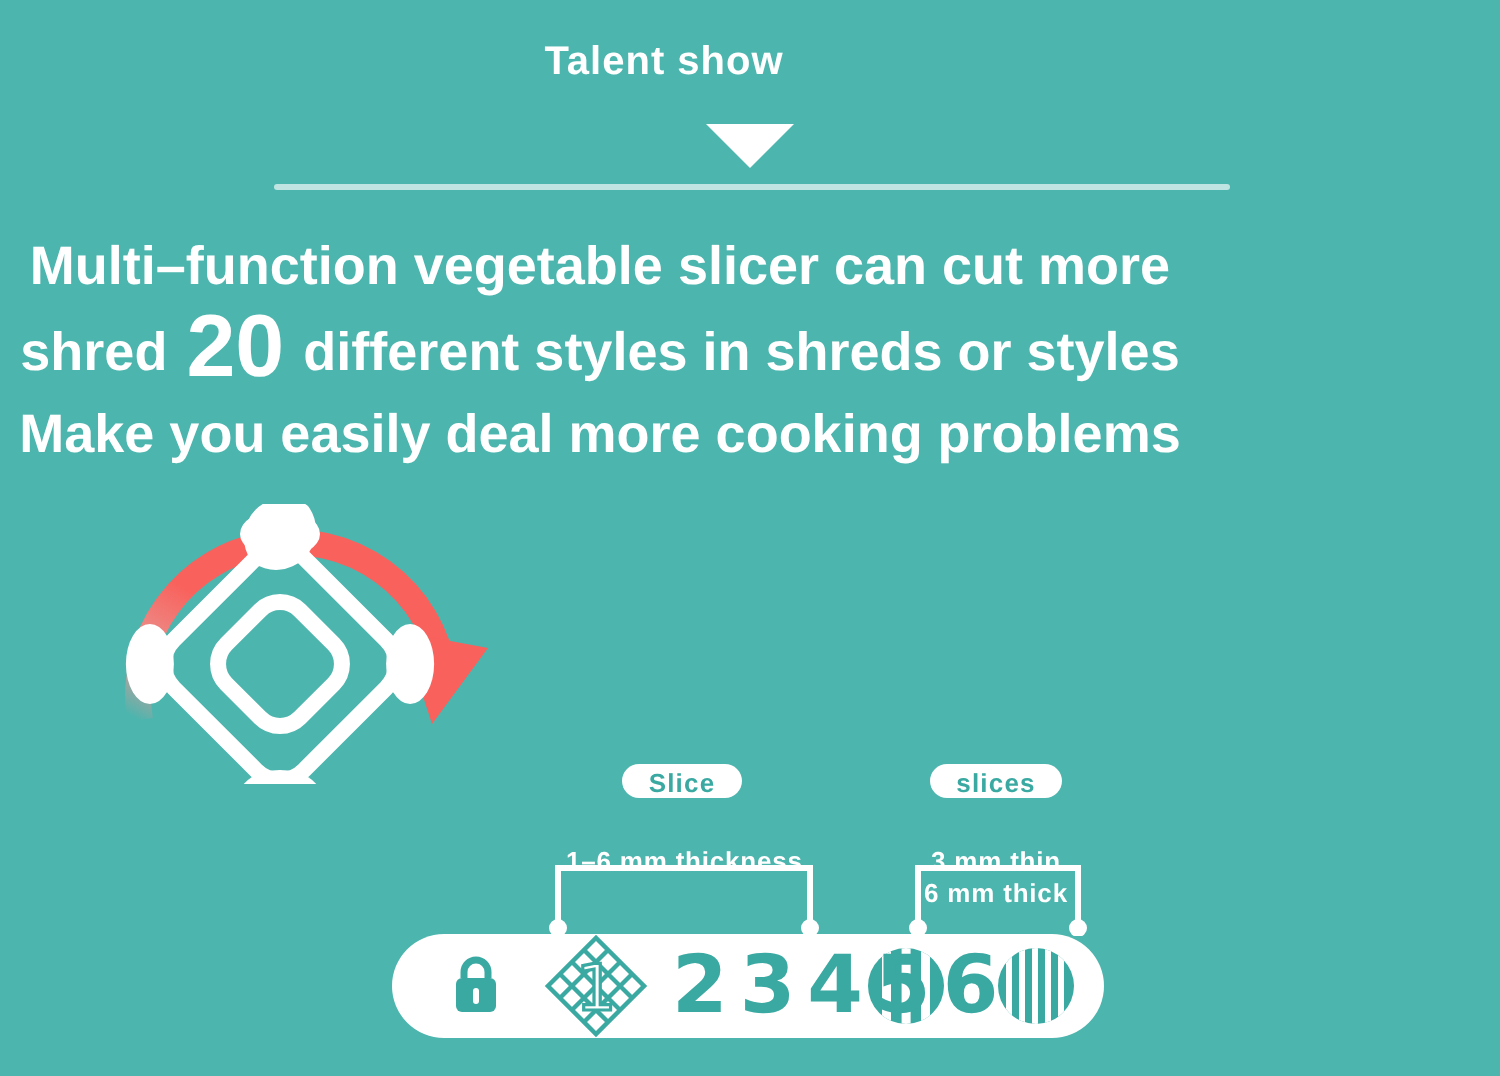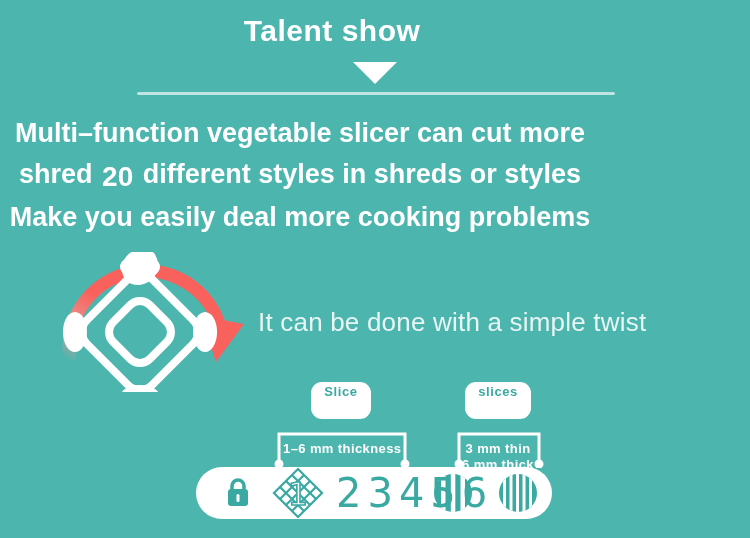--- a/index.html
+++ b/index.html
@@ -19,21 +19,21 @@
   }
 
   
   #title {
     position: absolute;
     left: 0;
     top: 12px;
     width: 664px;
     text-align: center;
     color: #ffffff;
-    font-size: 30px;
+    font-size: 20px;
     font-weight: bold;
     letter-spacing: 0.5px;
     line-height: 38px;
   }
   #title-arrow {
     position: absolute;
     left: 353px;
     top: 62px;
     width: 0;
     height: 0;
@@ -60,21 +60,21 @@
     text-align: center;
     color: #ffffff;
     font-weight: bold;
   }
   #headline .hl-line {
     font-size: 27px;
     line-height: 41px;
     white-space: nowrap;
   }
   #headline .big-number {
-    font-size: 28px;
+    font-size: 44px;
     line-height: 40px;
     vertical-align: -3px;
     padding: 0 2px;
     font-weight: bold;
   }
 
   
   #twist-icon-wrap {
     position: absolute;
     left: 62px;
@@ -104,21 +104,21 @@
   #spec-slice  { left: 283px; top: 382px; width: 116px; }
   #spec-shred  { left: 452px; top: 382px; width: 92px; }
 
   .badge {
     display: inline-block;
     background: #ffffff;
     color: #3aa9a2;
     font-size: 13px;
     font-weight: bold;
     letter-spacing: 0.6px;
-    padding: 3px 13px 20px;
+    padding: 3px 13px 0;
     border-radius: 11px;
     line-height: 14px;
   }
   .spec-text {
     margin-top: 22px;
     color: #ffffff;
     font-size: 13px;
     font-weight: bold;
     letter-spacing: 0.4px;
     line-height: 16px;
@@ -146,21 +146,21 @@
     top: 0;
     width: 356px;
     height: 52px;
   }
   #dial-digits {
     position: absolute;
     left: 140px;
     top: 5px;
     color: #3aa9a2;
     font-size: 40px;
-    font-weight: normal;
+    font-weight: bold;
     letter-spacing: 6px;
     line-height: 42px;
     font-family: "DejaVu Sans", sans-serif;
   }
 </style>
 </head>
 <body>
 
 <div id="page">
 
@@ -210,21 +210,20 @@
           <path d="M -46,-46 m -14,14 a 20,20 0 0 1 28,-28 a 20,20 0 0 1 -28,28 z" transform="rotate(-45 -46 -46)"></path>
         </g>
         <ellipse cx="-46" cy="-46" rx="20" ry="12" fill="#ffffff" transform="rotate(-45 -46 -46)"></ellipse>
         <ellipse cx="46" cy="-46" rx="20" ry="12" fill="#ffffff" transform="rotate(45 46 -46)"></ellipse>
         <ellipse cx="-46" cy="46" rx="20" ry="12" fill="#ffffff" transform="rotate(45 -46 46)"></ellipse>
         <ellipse cx="46" cy="46" rx="20" ry="12" fill="#ffffff" transform="rotate(-45 46 46)"></ellipse>
       </g>
     </svg>
   </div>
 
-  <div id="twist-caption">It can be done with a simple twist</div>
 
   <div class="spec-group" id="spec-slice">
     <span class="badge">Slice</span>
     <div class="spec-text">1–6 mm thickness</div>
   </div>
 
   <div class="spec-group" id="spec-shred">
     <span class="badge">slices</span>
     <div class="spec-text">3 mm thin</div>
     <div class="spec-text" style="margin-top:0;">6 mm thick</div>

